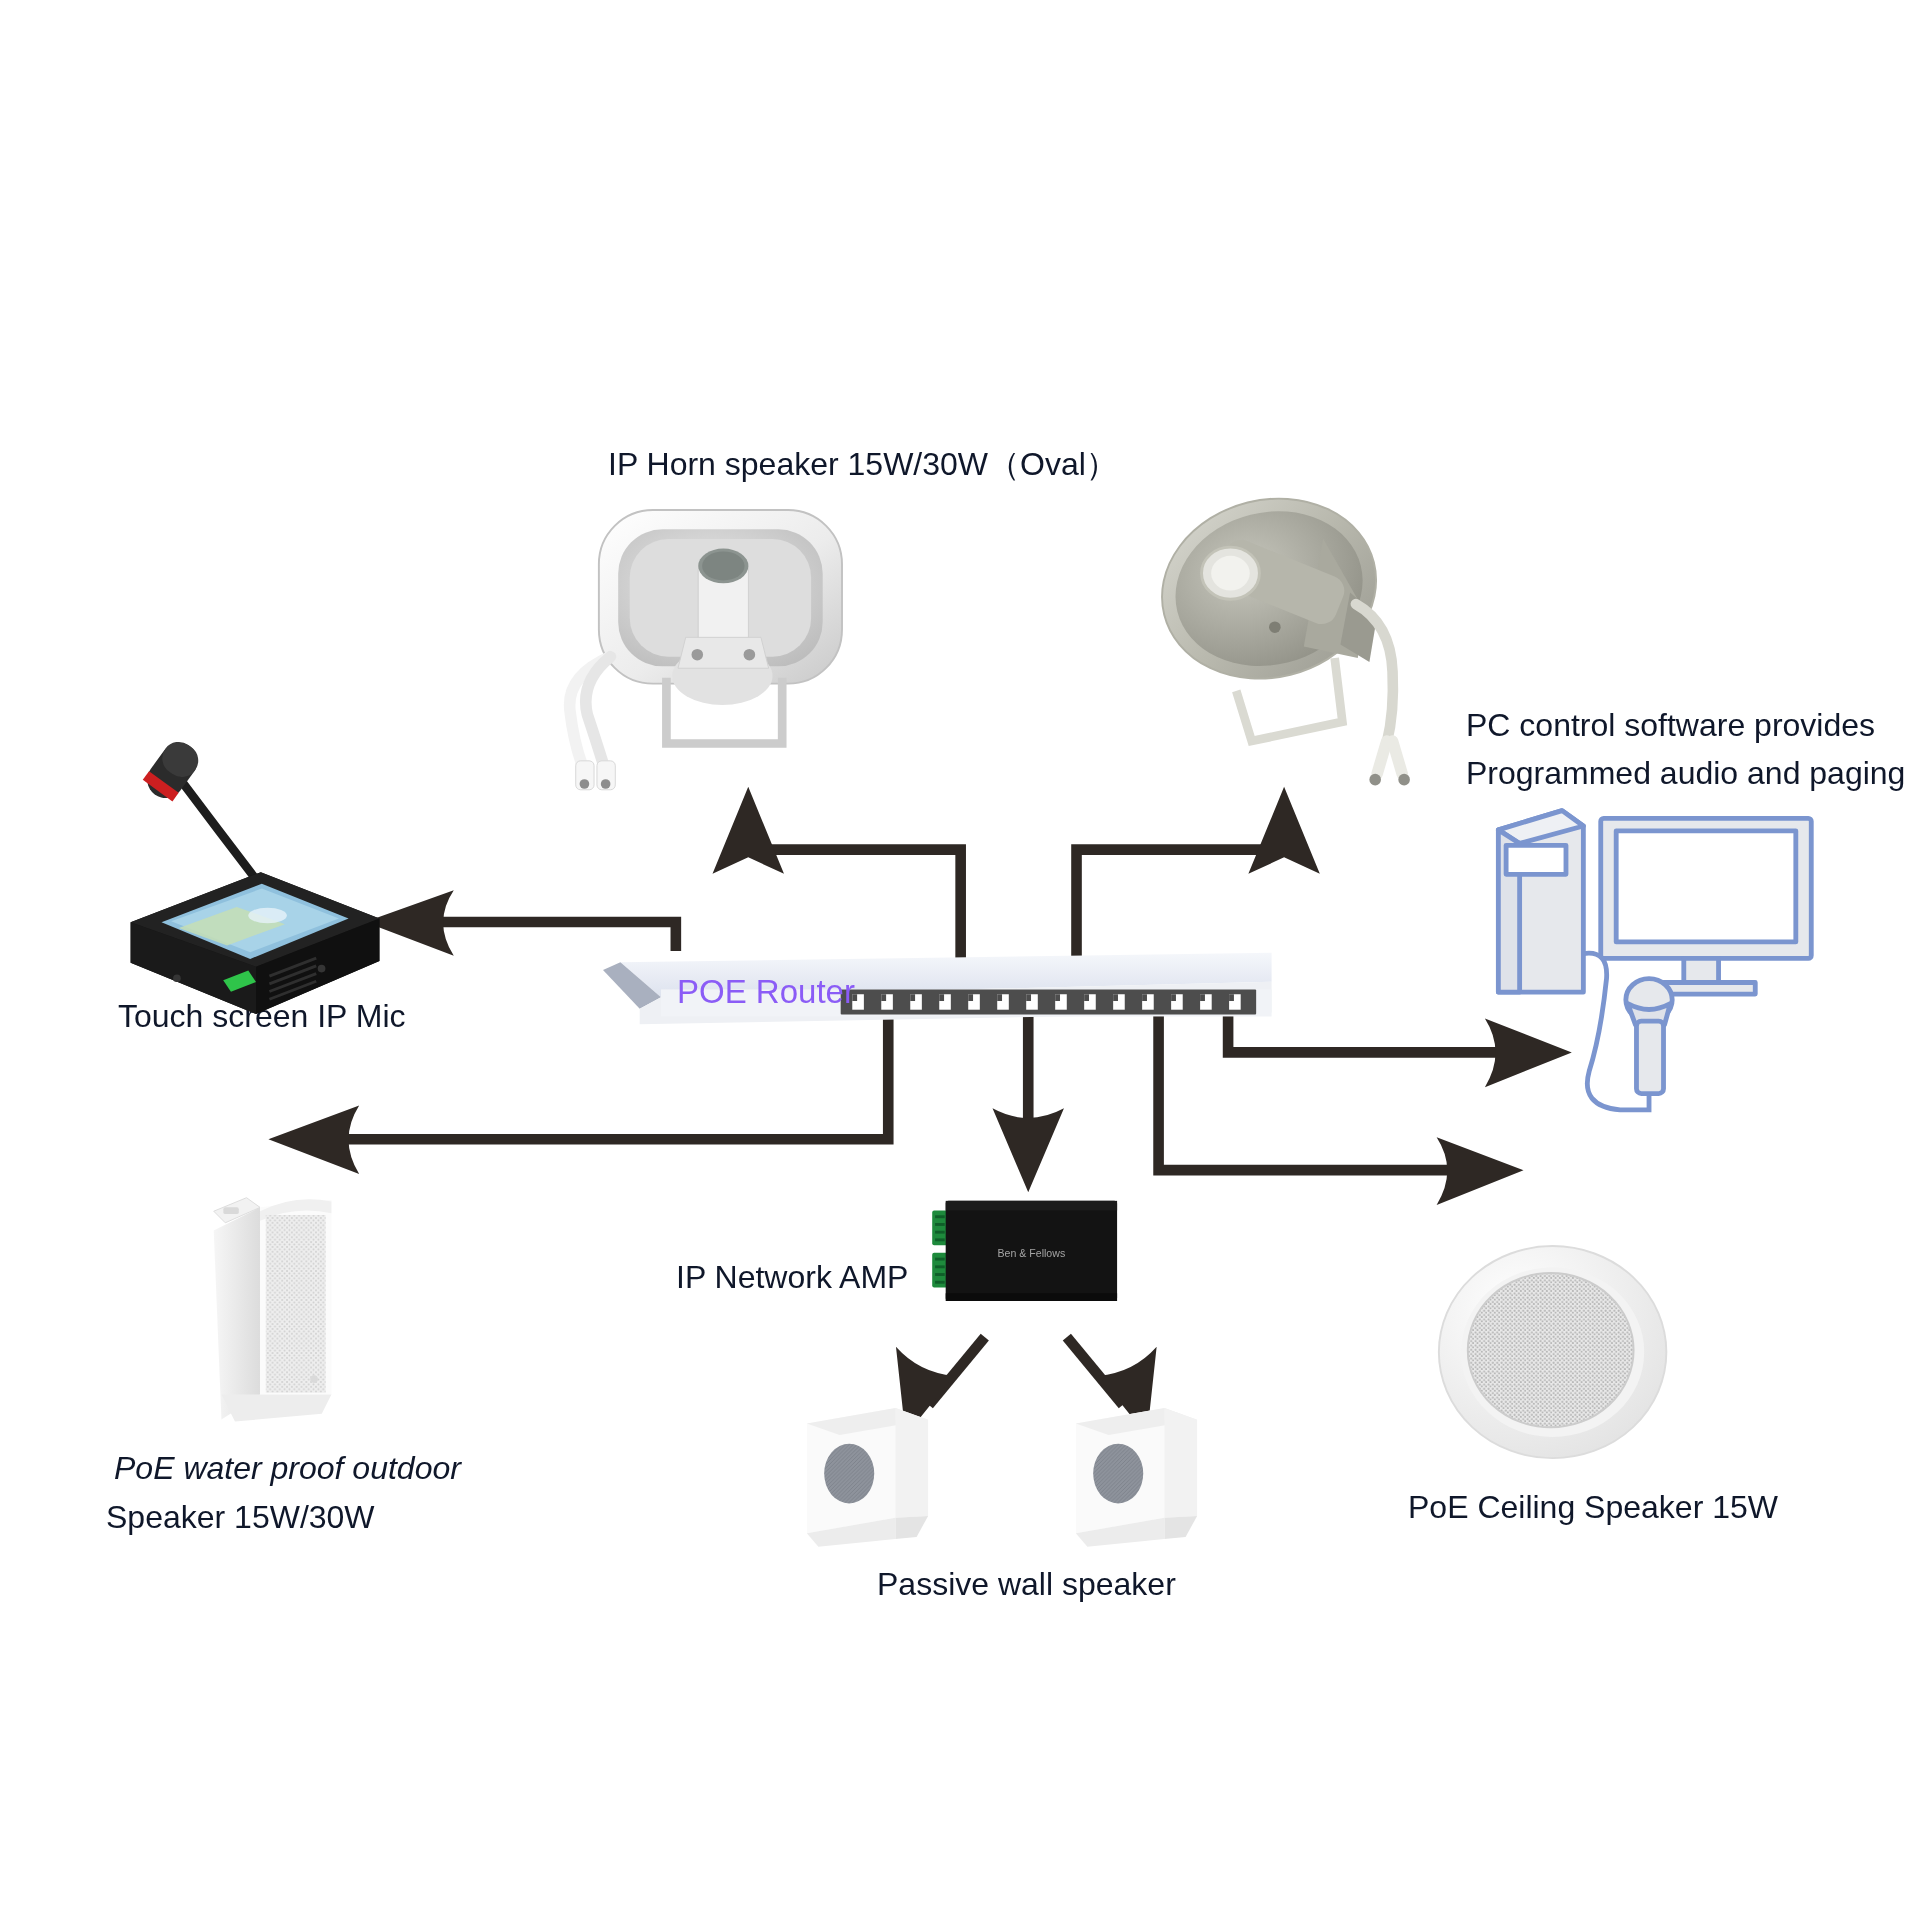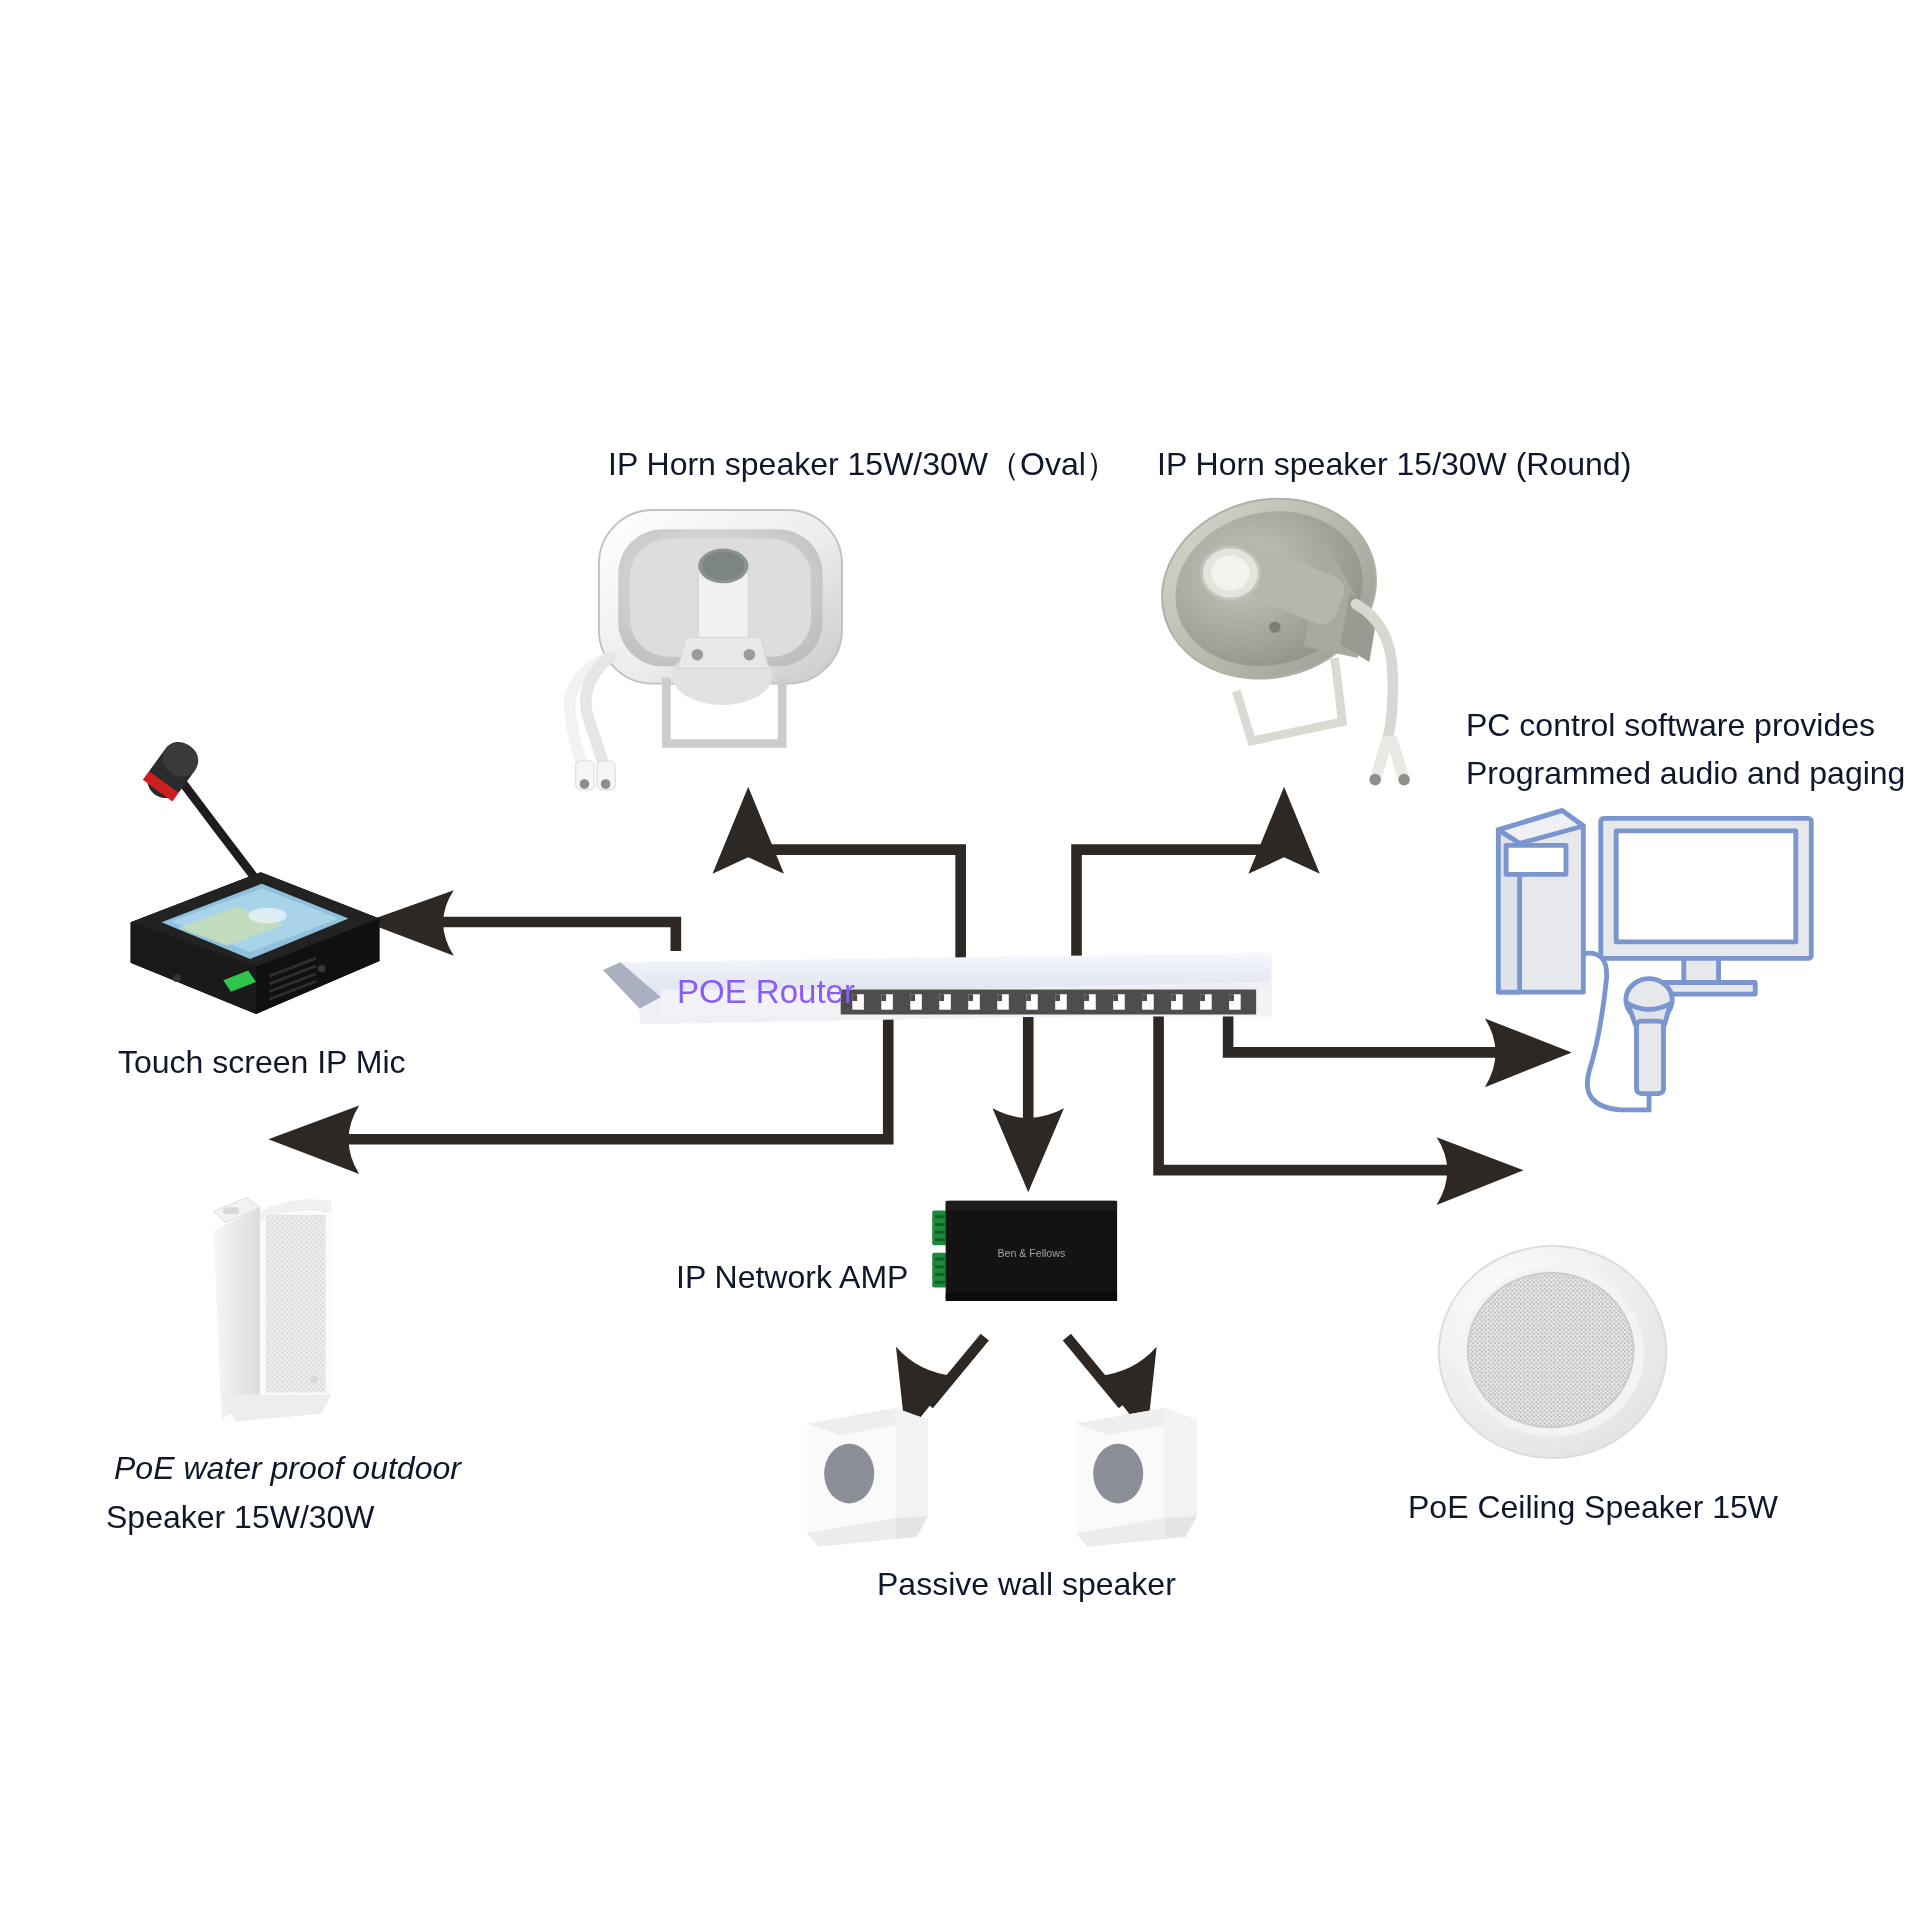--- a/index.html
+++ b/index.html
@@ -10,24 +10,23 @@
   .dev{position:absolute;}
   svg{display:block;overflow:visible;}
   .wire{position:absolute;left:0;top:0;width:1930px;height:1930px;pointer-events:none;}
 </style>
 </head>
 <body>
 
 <div id="stage">
 
   <div class="lbl" style="left:608px;top:442px;">IP Horn speaker 15W/30W（Oval）</div>
-  <div class="lbl" style="left:1157px;top:442px;">IP Horn speaker 15/30W (Round)</div>
   <div class="lbl" style="left:1466px;top:751px;">Programmed audio and paging</div>
   <div class="lbl" style="left:1466px;top:703px;">PC control software provides</div>
-  <div class="lbl" style="left:118px;top:1040px;">Touch screen IP Mic</div>
+  <div class="lbl" style="left:118px;top:994px;">Touch screen IP Mic</div>
   <div class="lbl" style="left:114px;top:1446px;font-style:italic;">PoE water proof outdoor</div>
   <div class="lbl" style="left:106px;top:1495px;">Speaker 15W/30W</div>
   <div class="lbl" style="left:676px;top:1255px;">IP Network AMP</div>
   <div class="lbl" style="left:877px;top:1562px;">Passive wall speaker</div>
   <div class="lbl" style="left:1408px;top:1485px;">PoE Ceiling Speaker 15W</div>
 
   <svg class="wire" viewBox="0 0 1999 1999">
     <g fill="none" stroke="#2e2824" stroke-width="11" stroke-linecap="butt">
 
       <path d="M995,1000 L995,880 L772,880"></path>

